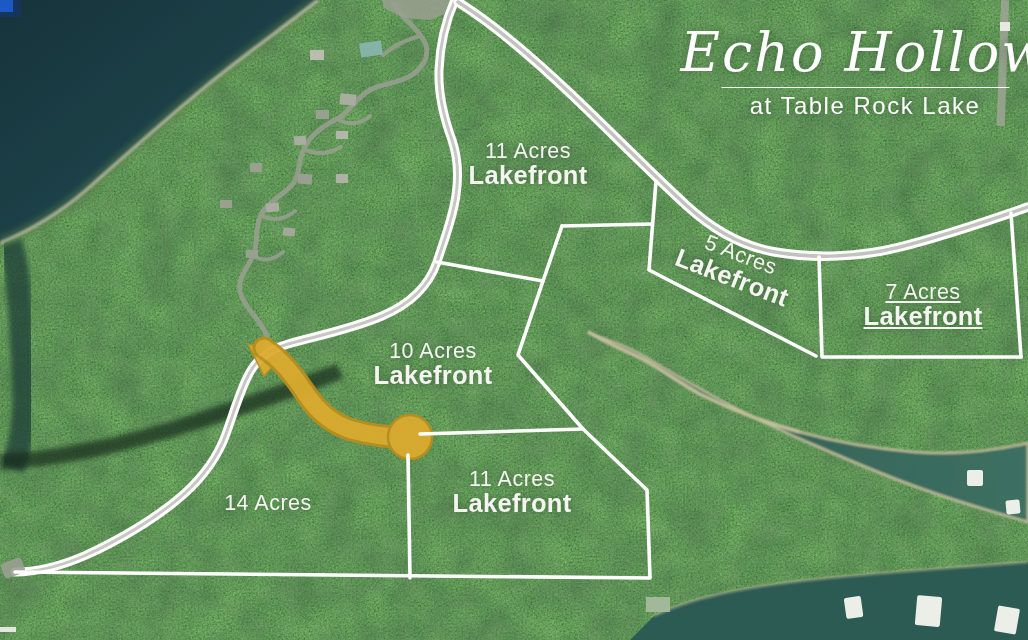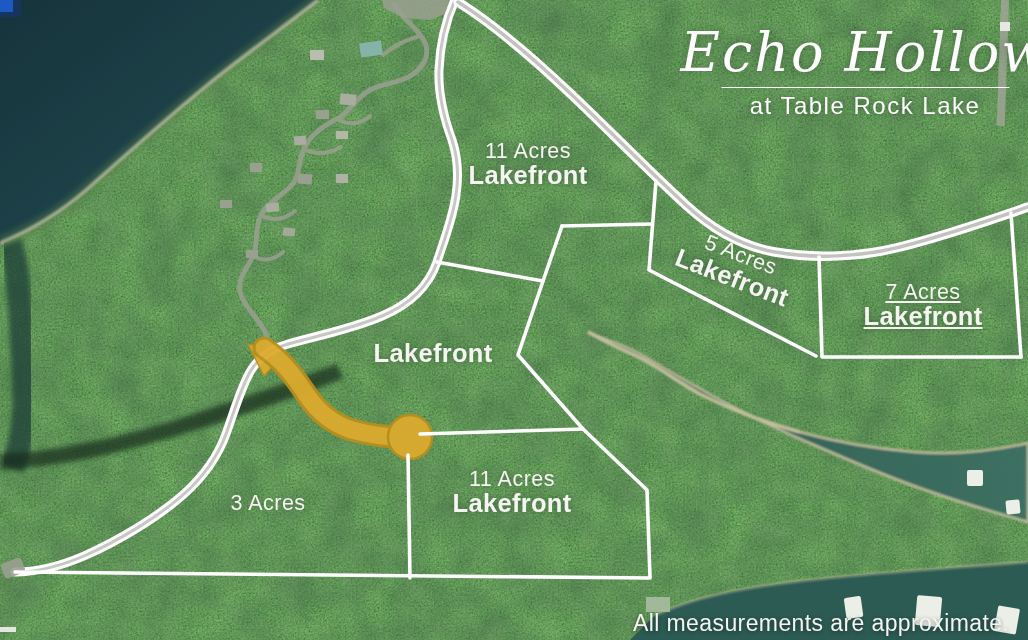--- a/index.html
+++ b/index.html
@@ -198,32 +198,32 @@
     <div class="acres">5 Acres</div>
     <div class="type">Lakefront</div>
   </div>
 
   <div class="lot-label" style="left:923px;top:281px;text-decoration:underline;">
     <div class="acres">7 Acres</div>
     <div class="type">Lakefront</div>
   </div>
 
   <div class="lot-label" style="left:433px;top:340px;">
+    <div class="acres">10 Acres</div>
     <div class="type">Lakefront</div>
   </div>
 
   <div class="lot-label" style="left:512px;top:468px;">
     <div class="acres">11 Acres</div>
     <div class="type">Lakefront</div>
   </div>
 
   <div class="lot-label" style="left:268px;top:492px;">
-    <div class="acres">3 Acres</div>
-  </div>
-
-  <div id="disclaimer">All measurements are approximate.</div>
+    <div class="acres">14 Acres</div>
+  </div>
+
 
   <div id="corner-chip">
     <div class="inner"></div>
   </div>
   <div id="watermark-fragment"></div>
 
 </div>
 
 </body></html>

